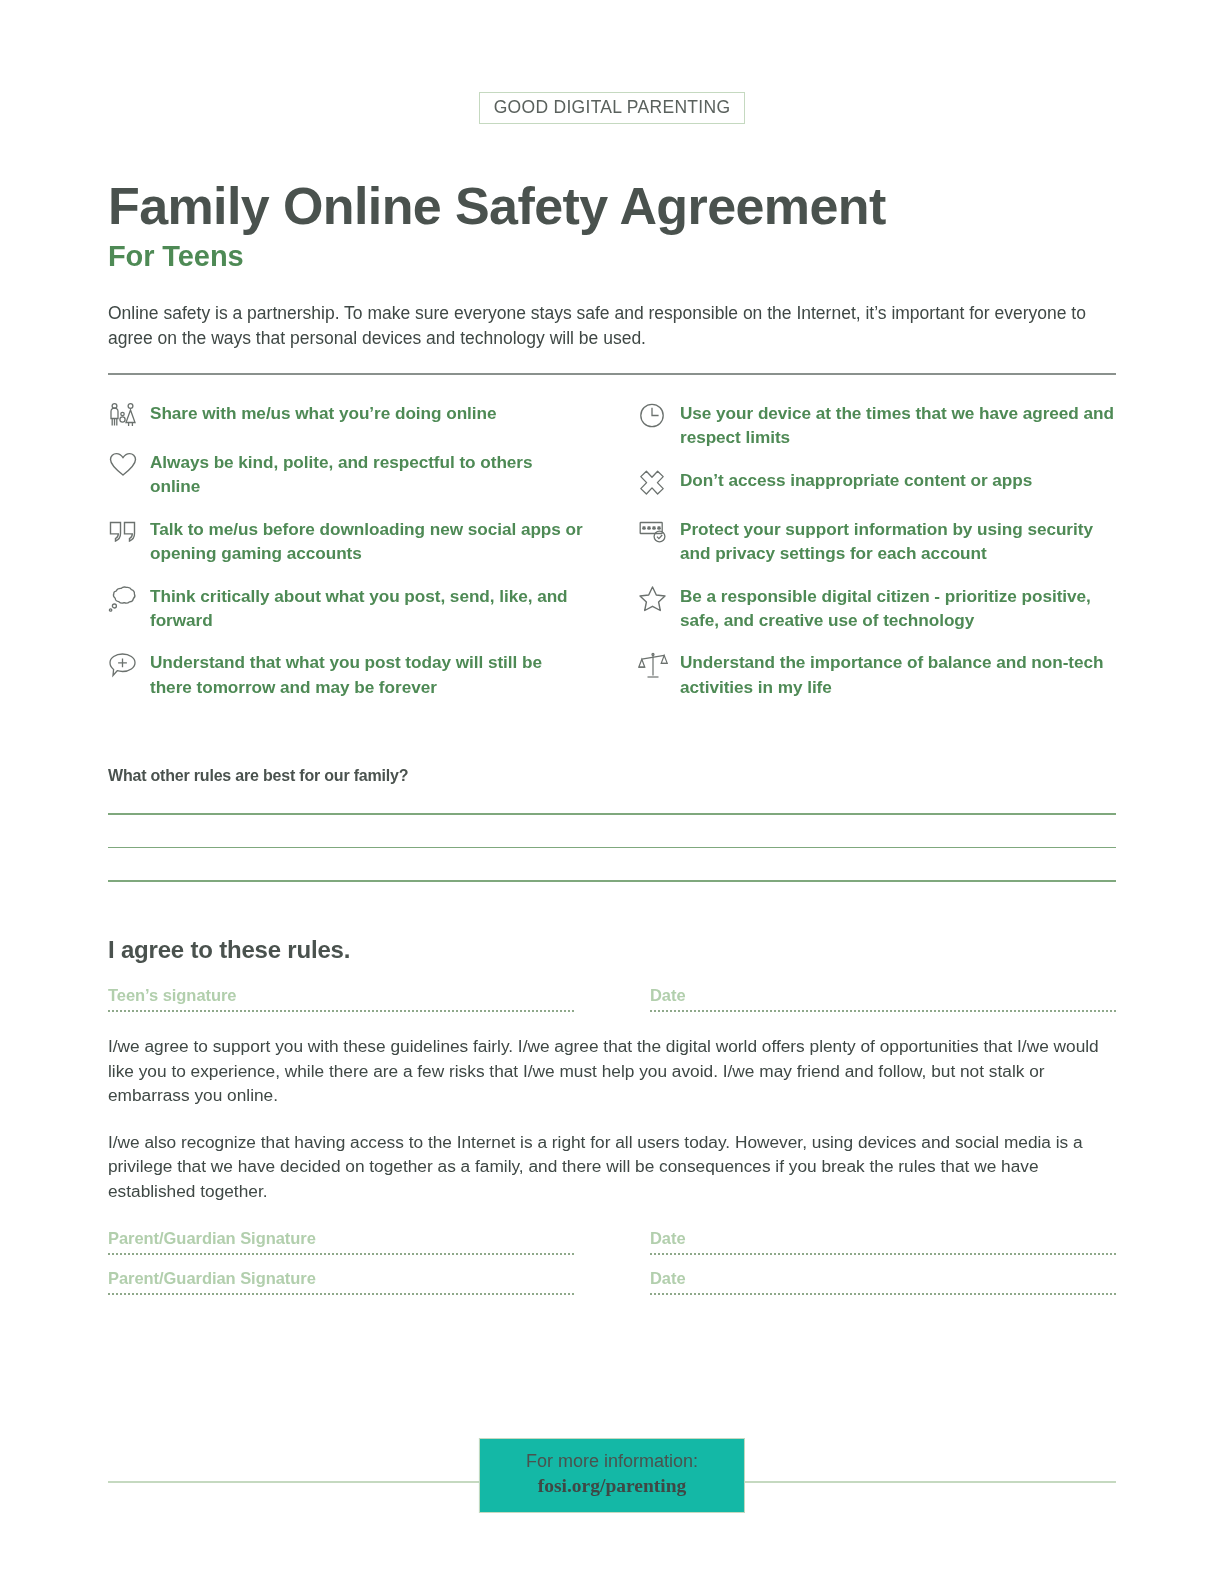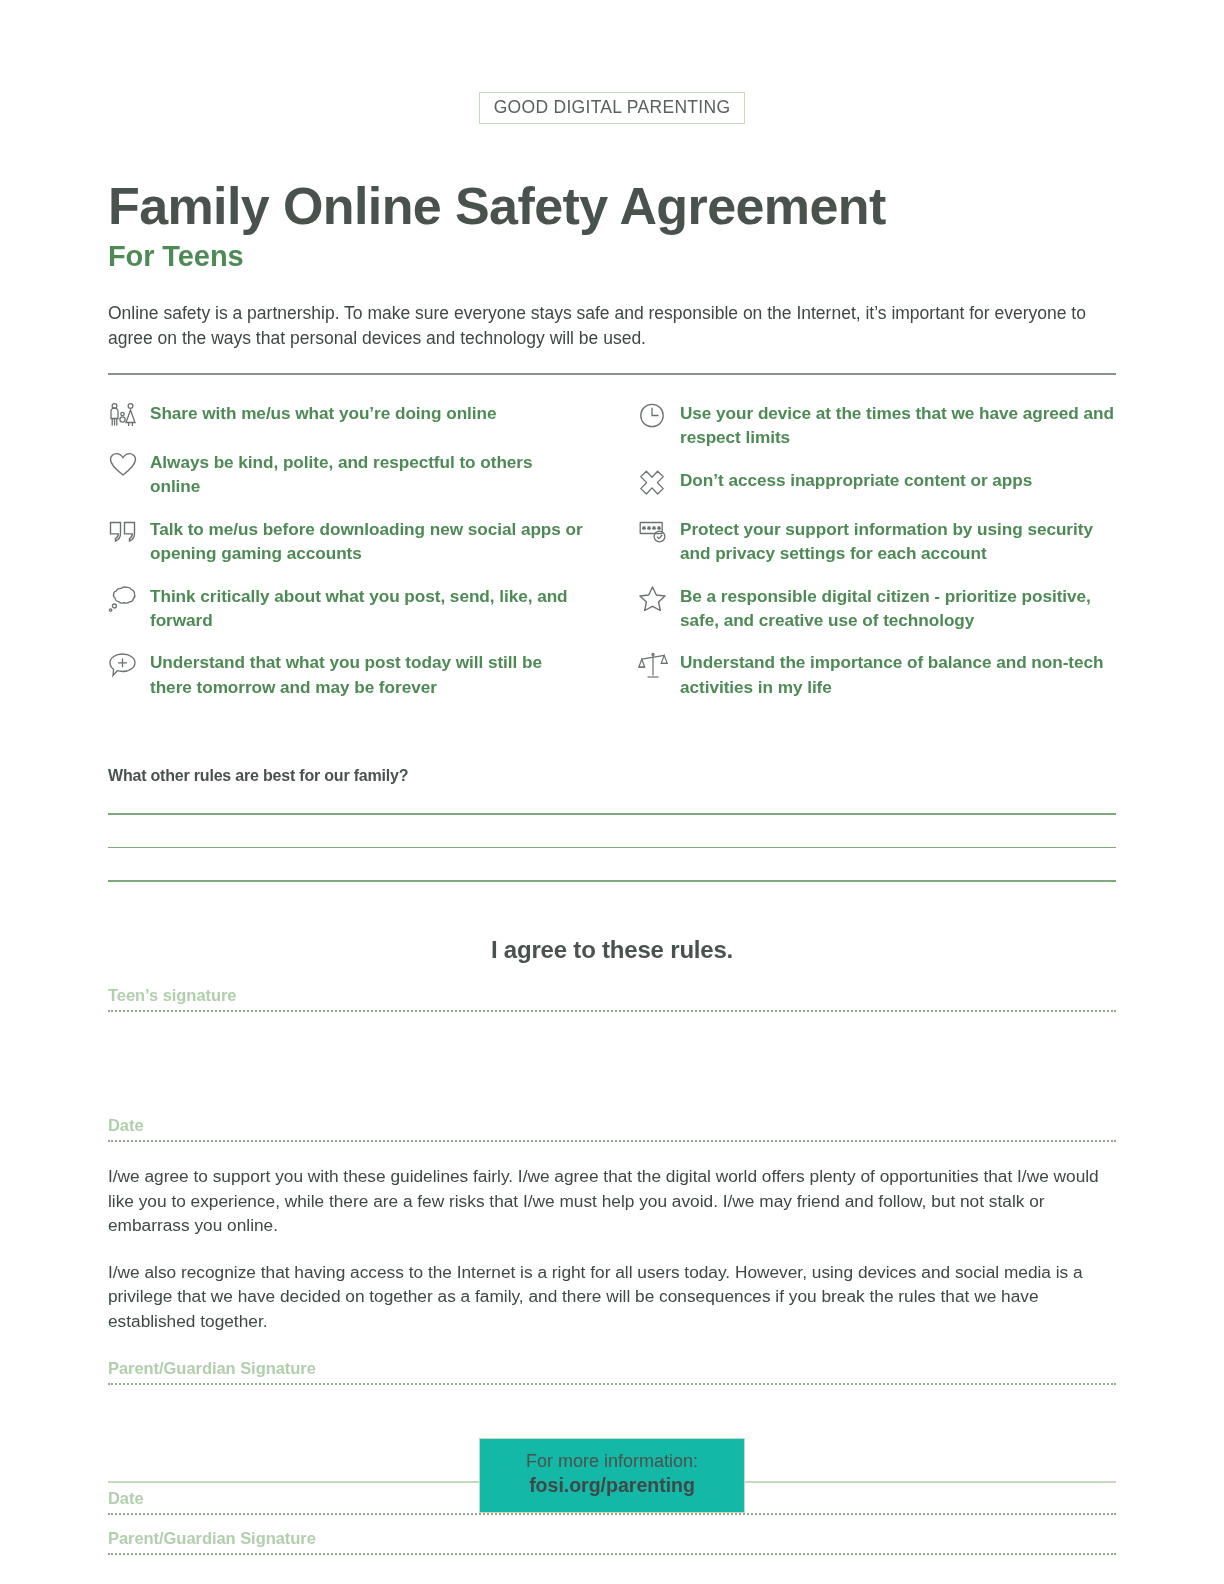--- a/index.html
+++ b/index.html
@@ -159,28 +159,26 @@
   }
   .write-line:last-child { margin-bottom: 0; }
 
   
   .agree-heading {
     margin: 54px 108px 0 108px;
     font-size: 24px;
     font-weight: bold;
     color: #4a524e;
     letter-spacing: -0.2px;
-    text-align: center;
   }
 
   .sig-row {
     margin: 22px 108px 0 108px;
     display: flex;
-    gap: 104px;
-    flex-direction: column;
+    gap: 76px;
   }
   .sig-field { flex: 1 1 0; }
   .sig-label {
     font-size: 16.5px;
     font-weight: bold;
     color: #b2cfad;
     letter-spacing: -0.05px;
   }
   .sig-line {
     margin-top: 4px;
@@ -227,20 +225,21 @@
     line-height: 1.3;
   }
   .footer-line1 {
     font-size: 18px;
     color: #4a524e;
   }
   .footer-line2 {
     font-size: 19.5px;
     font-weight: bold;
     color: #3f4845;
+    font-family: Liberation Serif, serif;
   }
 </style>
 </head>
 <body>
 
 <div class="page">
 
   <div class="header">
     <div class="gdp-box">GOOD DIGITAL PARENTING</div>
   </div>

